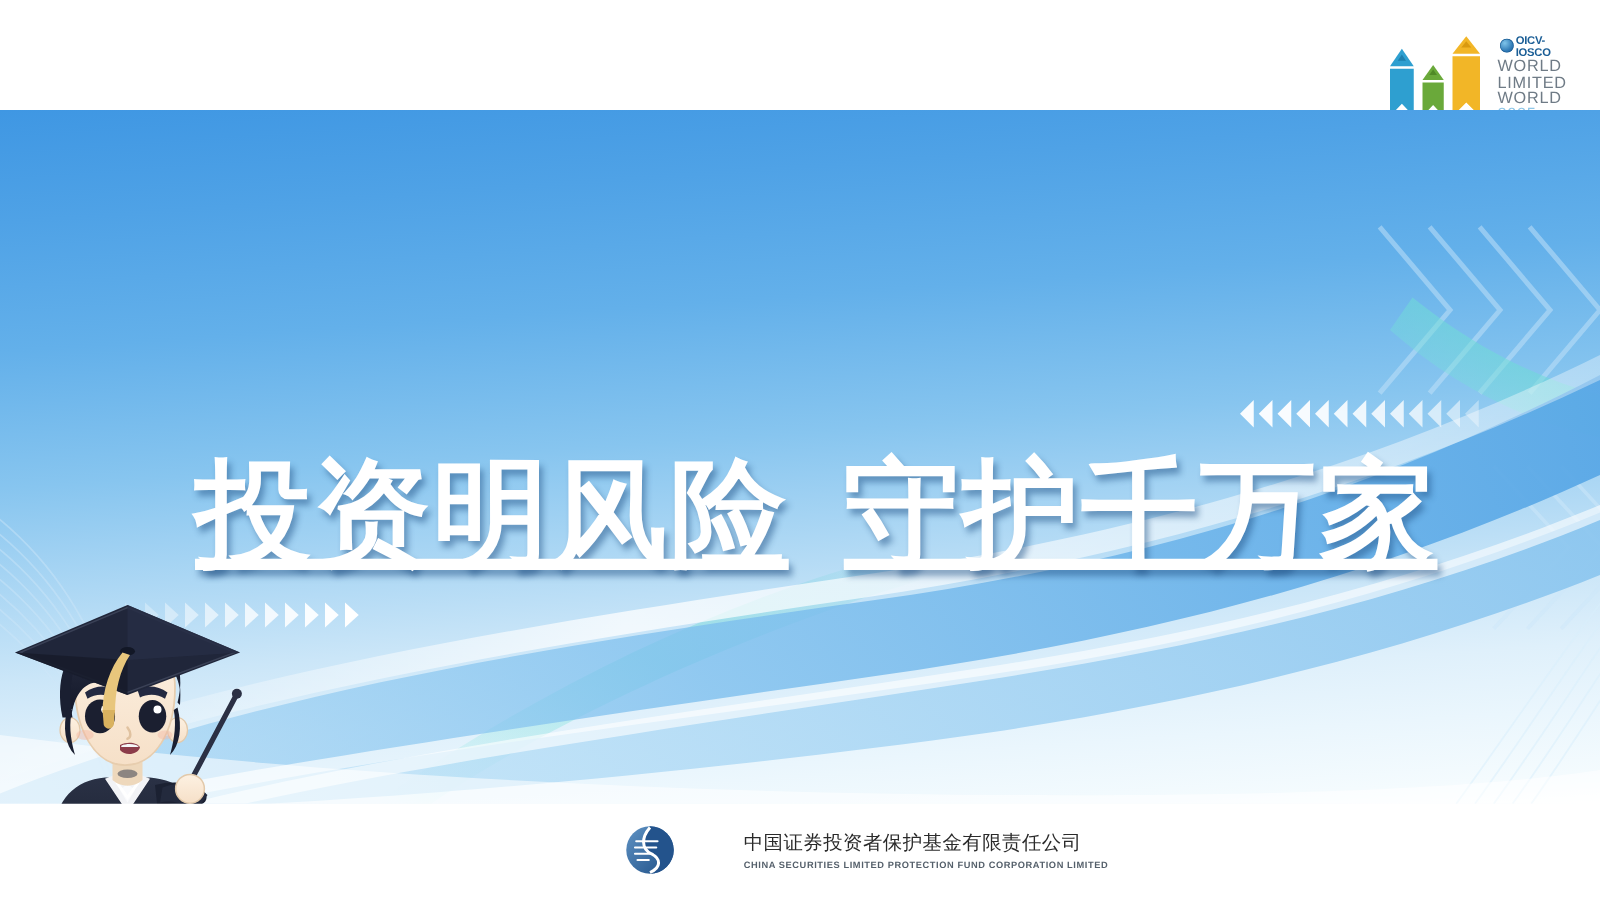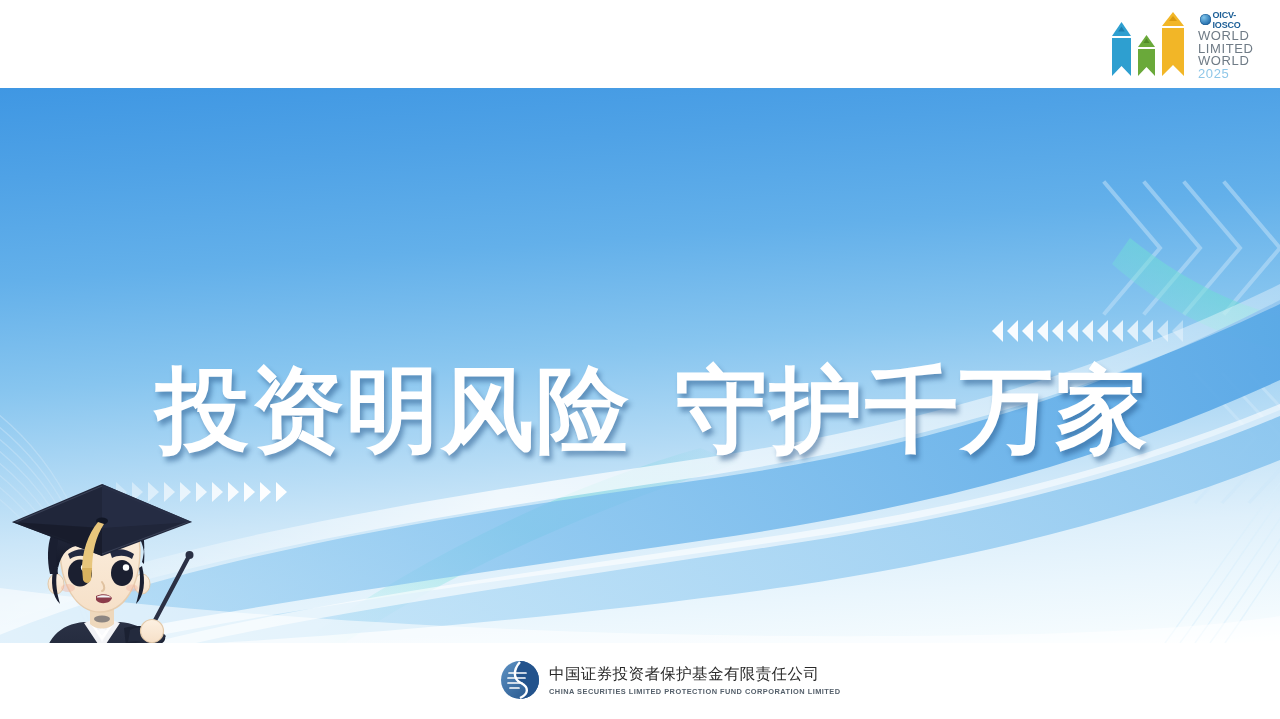--- a/index.html
+++ b/index.html
@@ -4,21 +4,21 @@
 <style>
   html,body{margin:0;padding:0;background:#ffffff;}
   body{width:1280px;height:719px;overflow:hidden;
        font-family:"Liberation Sans","DejaVu Sans",sans-serif;}
 
   #stage{position:relative;width:1280px;height:719px;background:#ffffff;overflow:hidden;}
 
   
   #topbar{position:absolute;left:0;top:0;width:1280px;height:88px;background:#ffffff;}
 
-  #wiw-logo{position:absolute;right:18px;top:2px;width:158px;height:80px;}
+  #wiw-logo{position:absolute;right:18px;top:19px;width:158px;height:80px;}
   #pencils{position:absolute;left:2px;top:8px;width:92px;height:70px;}
 
   #wiw-text{position:absolute;left:94px;top:28px;width:66px;
             font-size:13px;line-height:12.5px;letter-spacing:.6px;
             color:#6f7b86;font-weight:400;}
   #wiw-text .yr{color:#8fc7e8;}
 
   #iosco{position:absolute;left:96px;top:11px;height:13px;
          display:flex;align-items:center;gap:2px;}
   #iosco .globe{width:11px;height:11px;border-radius:50%;
@@ -49,31 +49,31 @@
 
   
   #kicker{position:absolute;left:176px;top:212px;
     font-size:40px;font-weight:700;letter-spacing:3px;color:#ffffff;
     font-family:"DejaVu Sans","Liberation Sans",sans-serif;
     text-shadow:2px 3px 3px rgba(32,82,134,.45);white-space:nowrap;}
 
   #headline{position:absolute;left:156px;top:276px;
     font-size:93px;font-weight:700;letter-spacing:2px;color:#ffffff;
     font-family:"DejaVu Sans","Liberation Sans",sans-serif;
-    text-shadow:3px 5px 5px rgba(30,78,130,.48);white-space:nowrap;line-height:1;}
+    text-shadow:3px 5px 5px rgba(30,78,130,.48);white-space:nowrap;line-height:1;text-decoration:underline;}
   #headline .gap{display:inline-block;width:44px;}
 
   
   #character{position:absolute;left:-8px;top:478px;width:220px;height:241px;}
 
   
   #footer{position:absolute;left:0;top:643px;width:1280px;height:76px;background:#ffffff;}
   #cs-logo{position:absolute;left:500px;top:17px;display:flex;align-items:center;gap:9px;}
   #cs-mark{width:40px;height:40px;flex:0 0 auto;}
-  #cs-txt{display:flex;flex-direction:column;gap:2px;}
+  #cs-txt{display:flex;flex-direction:column;gap:2px;margin-left:46px;}
   #cs-cn{font-size:15.5px;color:#2a2a2a;letter-spacing:.4px;
          font-family:"DejaVu Sans","Liberation Sans",sans-serif;white-space:nowrap;}
   #cs-en{font-size:7.4px;color:#55606b;letter-spacing:.48px;font-weight:700;
          font-family:"Liberation Sans",sans-serif;white-space:nowrap;}
 </style>
 </head>
 <body>
 
 <div id="stage">
 

